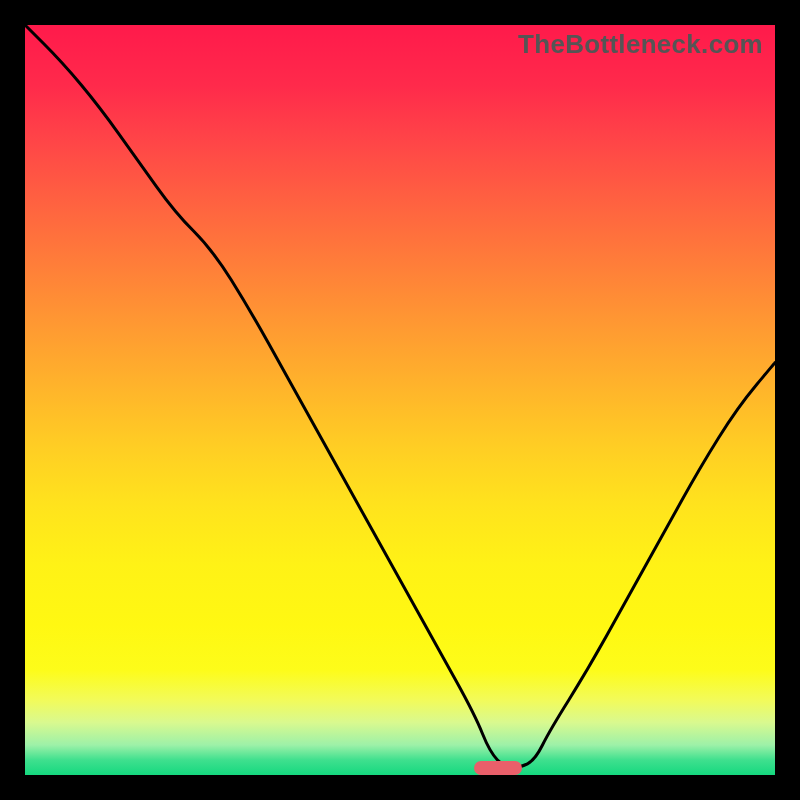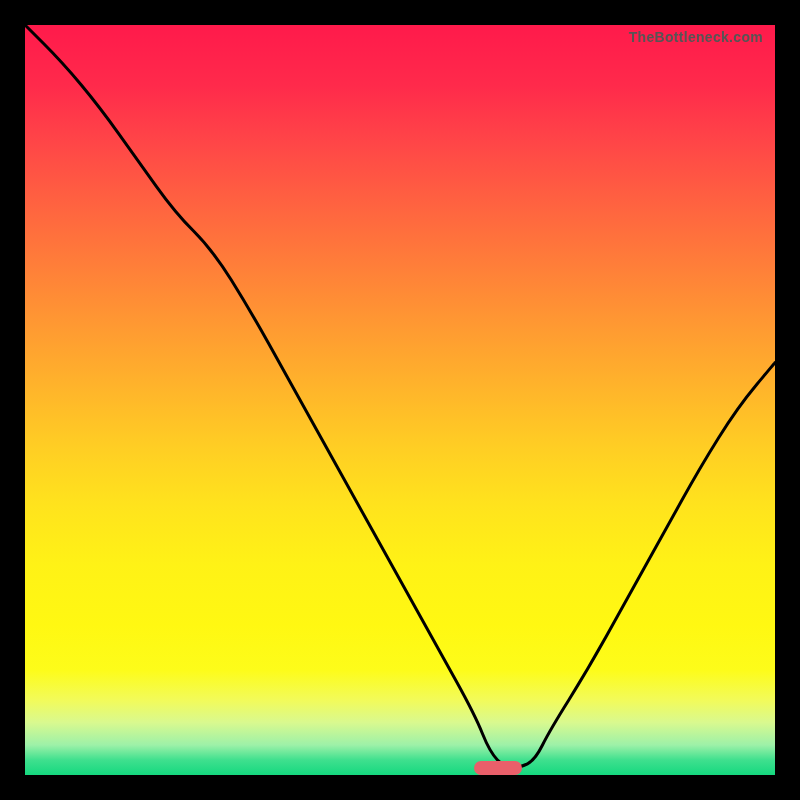--- a/index.html
+++ b/index.html
@@ -42,21 +42,21 @@
       #9df1a8 96%,
       #3fe08e 98%,
       #15d87f 100%
     );
   }
   .watermark {
     position: absolute;
     top: 4px;
     right: 12px;
     color: #555;
-    font-size: 14px;
+    font-size: 26px;
     font-weight: 600;
     letter-spacing: 0.3px;
     user-select: none;
   }
   svg.curve {
     position: absolute;
     left: 0;
     top: 0;
     width: 750px;
     height: 750px;

